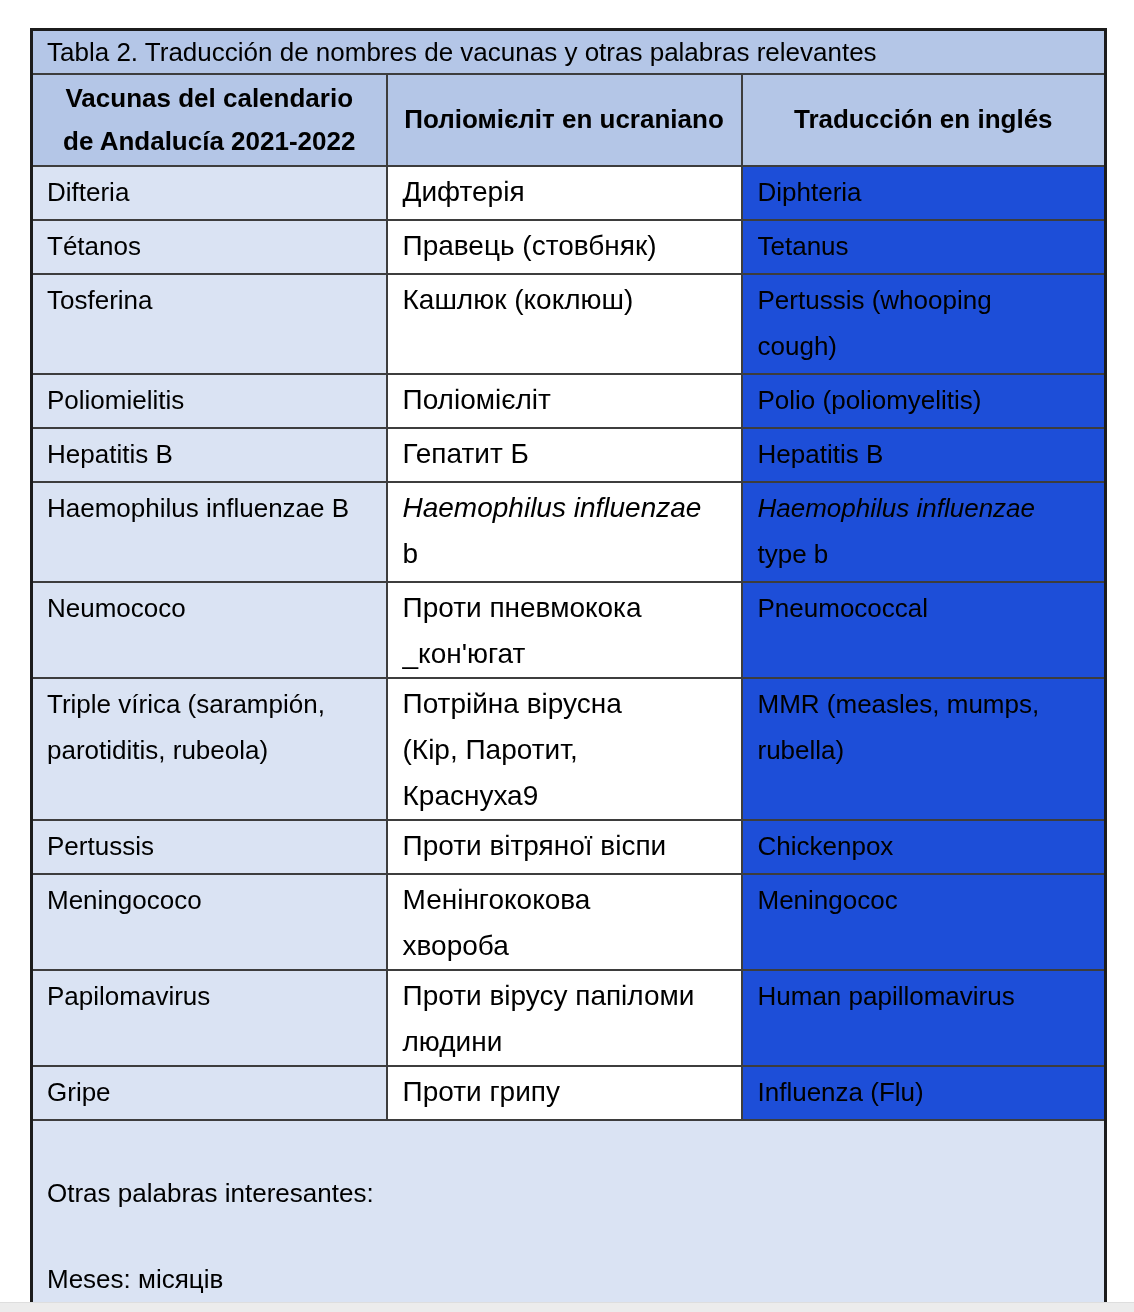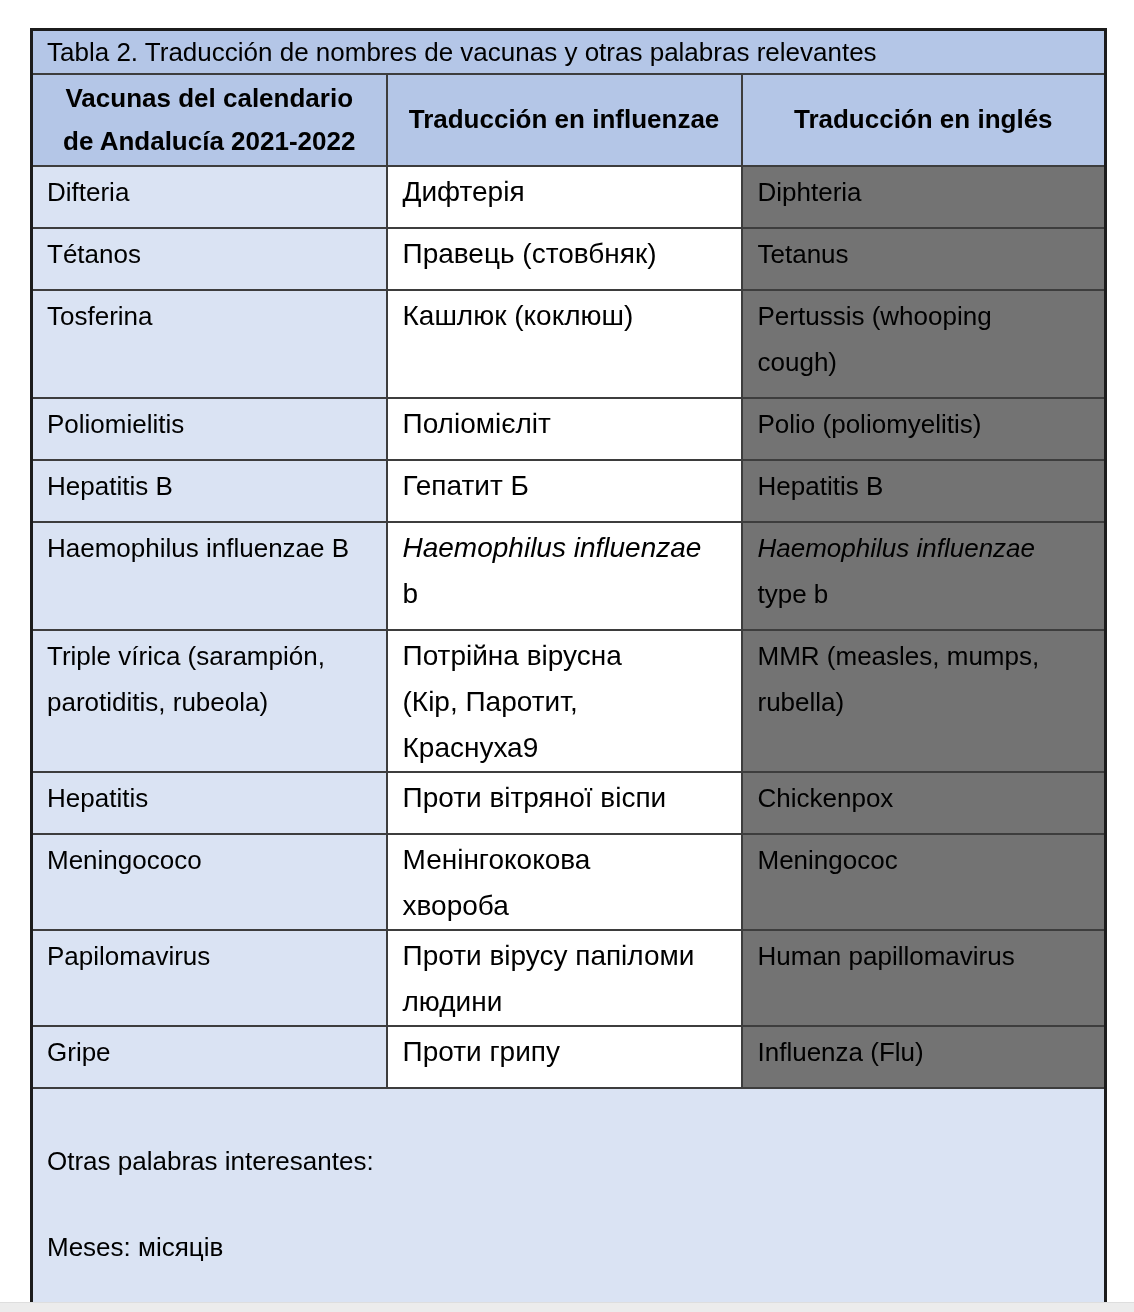--- a/index.html
+++ b/index.html
@@ -55,24 +55,24 @@
     line-height: 46px;
     padding: 2px 8px 0 14px;
   }
   td.c-uk {
     background: #ffffff;
     font-size: 28px;
     line-height: 46px;
     padding: 2px 20px 0 15px;
   }
   td.c-en {
-    background: #737373;
+    background: #1d4ed8;
     font-size: 26px;
     line-height: 46px;
-    padding: 2px 8px 12px 15px;
+    padding: 2px 8px 4px 15px;
   }
   .it { font-style: italic; margin-top: 29px; }
   td.footer-cell {
     background: #dae3f3;
     font-size: 26px;
     line-height: 43px;
     padding: 8px 10px 4px 14px;
   }
   .footer-heading { font-weight: normal; }
   .bottom-strip {
@@ -95,21 +95,21 @@
       <col style="width:355px">
       <col style="width:364px">
     </colgroup>
     <tbody>
         <tr style="height:44px">
       <td class="title-cell" colspan="3">Tabla 2. Traducción de nombres de vacunas y otras palabras relevantes</td>
     </tr>
     <tr style="height:86px">
       <th class="head">Vacunas del calendario
 de Andalucía 2021-2022</th>
-      <th class="head">Traducción en influenzae</th>
+      <th class="head">Поліомієліт en ucraniano</th>
       <th class="head">Traducción en inglés</th>
     </tr>
     <tr style="height:51px">
       <td class="c-es">Difteria</td>
       <td class="c-uk">Дифтерія</td>
       <td class="c-en">Diphteria</td>
     </tr>
     <tr style="height:49px">
       <td class="c-es">Tétanos</td>
       <td class="c-uk">Правець (стовбняк)</td>
@@ -129,31 +129,37 @@
     <tr style="height:48px">
       <td class="c-es">Hepatitis B</td>
       <td class="c-uk">Гепатит Б</td>
       <td class="c-en">Hepatitis B</td>
     </tr>
     <tr style="height:92px">
       <td class="c-es">Haemophilus influenzae B</td>
       <td class="c-uk"><span class="it">Haemophilus influenzae</span><br><span>b</span></td>
       <td class="c-en"><span class="it">Haemophilus influenzae</span><br><span>type b</span></td>
     </tr>
+    <tr style="height:93px">
+      <td class="c-es">Neumococo</td>
+      <td class="c-uk">Проти пневмокока
+_кон'югат</td>
+      <td class="c-en">Pneumococcal</td>
+    </tr>
     <tr style="height:140px">
       <td class="c-es">Triple vírica (sarampión,
 parotiditis, rubeola)</td>
       <td class="c-uk">Потрійна вірусна
 (Кір, Паротит,
 Краснуха9</td>
       <td class="c-en">MMR (measles, mumps,
 rubella)</td>
     </tr>
     <tr style="height:48px">
-      <td class="c-es">Hepatitis</td>
+      <td class="c-es">Pertussis</td>
       <td class="c-uk">Проти вітряної віспи</td>
       <td class="c-en">Chickenpox</td>
     </tr>
     <tr style="height:95px">
       <td class="c-es">Meningococo</td>
       <td class="c-uk">Менінгококова
 хвороба</td>
       <td class="c-en">Meningococ</td>
     </tr>
     <tr style="height:92px">

